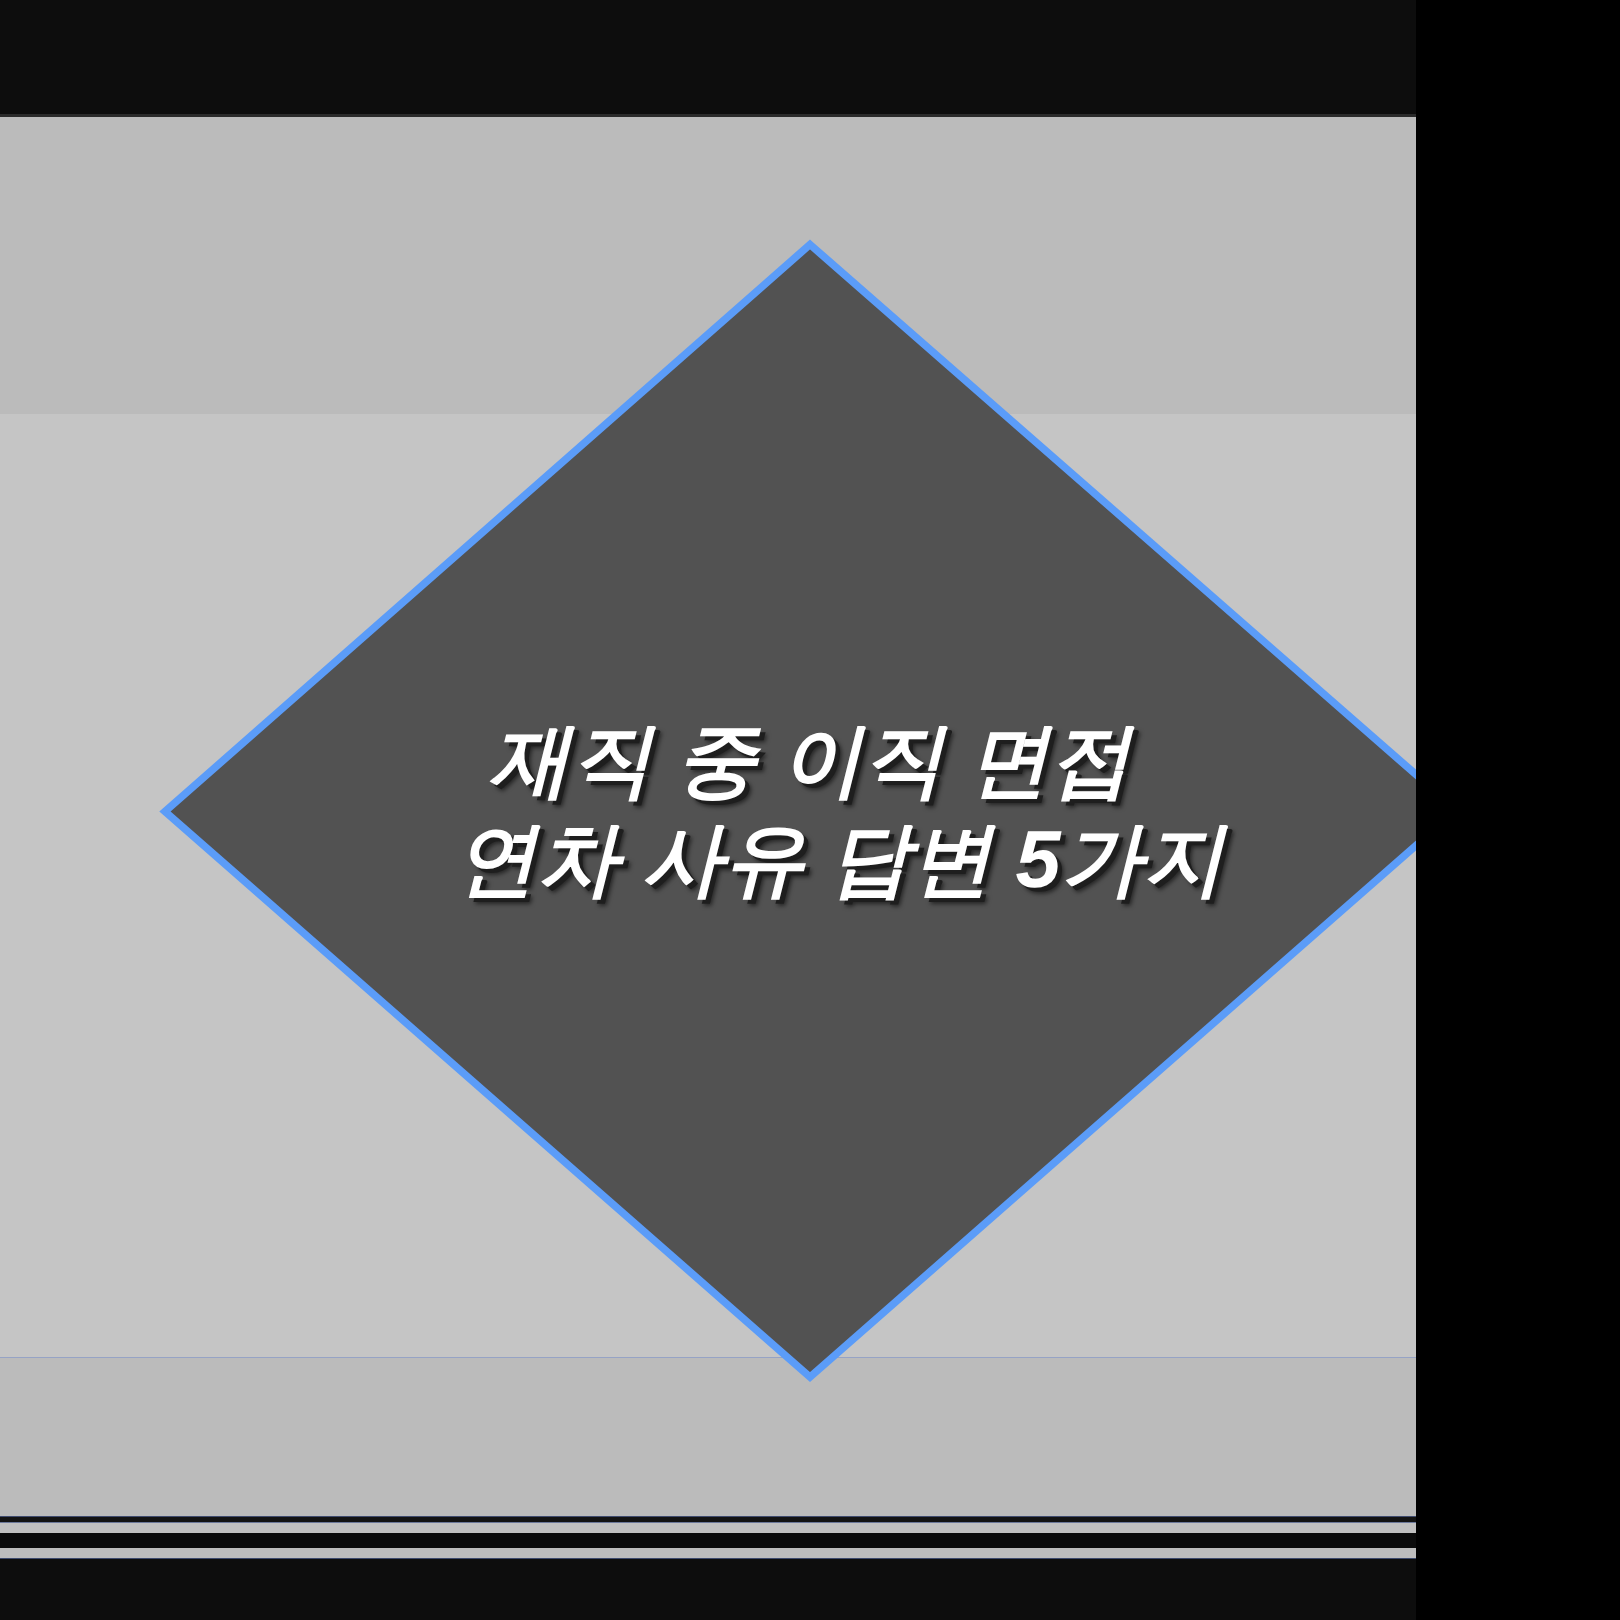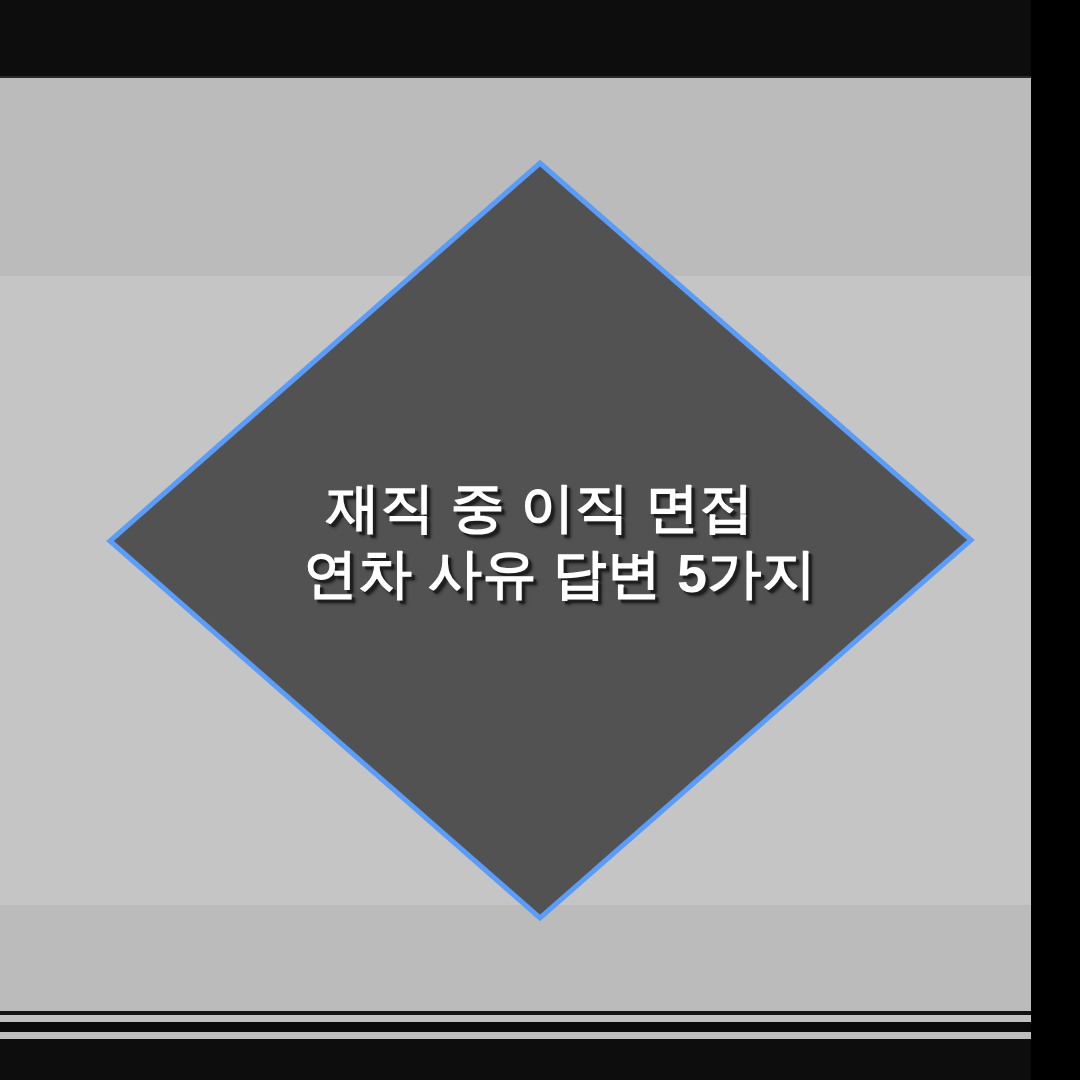--- a/index.html
+++ b/index.html
@@ -66,21 +66,21 @@
     letter-spacing: 0.5px;
     white-space: nowrap;
     text-shadow:
        3px 3px 0 #1e1e1e,
        4px 4px 3px rgba(0,0,0,0.55);
   }
 </style>
 </head>
 <body>
 
-<div id="canvas" style="width: 1031px; height: 1080px; background: #1d4ed8;">
+<div id="canvas" style="width: 944px; height: 1080px; background: #1d4ed8; font-style: italic;">
 
   <div class="band" id="top-black-bar" style="top: 0px; height: 76px; background: rgb(13, 13, 13);"></div>
   <div class="band" id="top-hairline" style="top: 76px; height: 2px; background: rgb(42, 42, 42);"></div>
   <div class="band" id="band-upper" style="top: 78px; height: 198px; background: rgb(187, 187, 187);"></div>
   <div class="band" id="band-middle" style="top: 276px; height: 629px; background: rgb(197, 197, 197);"></div>
   <div class="band" id="band-lower" style="top: 905px; height: 106px; background: rgb(187, 187, 187);"></div>
 
   <div class="band" id="stripe-dark-1" style="top: 1011px; height: 4px; background: rgb(19, 19, 19);"></div>
   <div class="band" id="stripe-light-1" style="top: 1015px; height: 7px; background: rgb(192, 192, 192);"></div>
   <div class="band" id="stripe-dark-2" style="top: 1022px; height: 10px; background: rgb(11, 11, 11);"></div>

